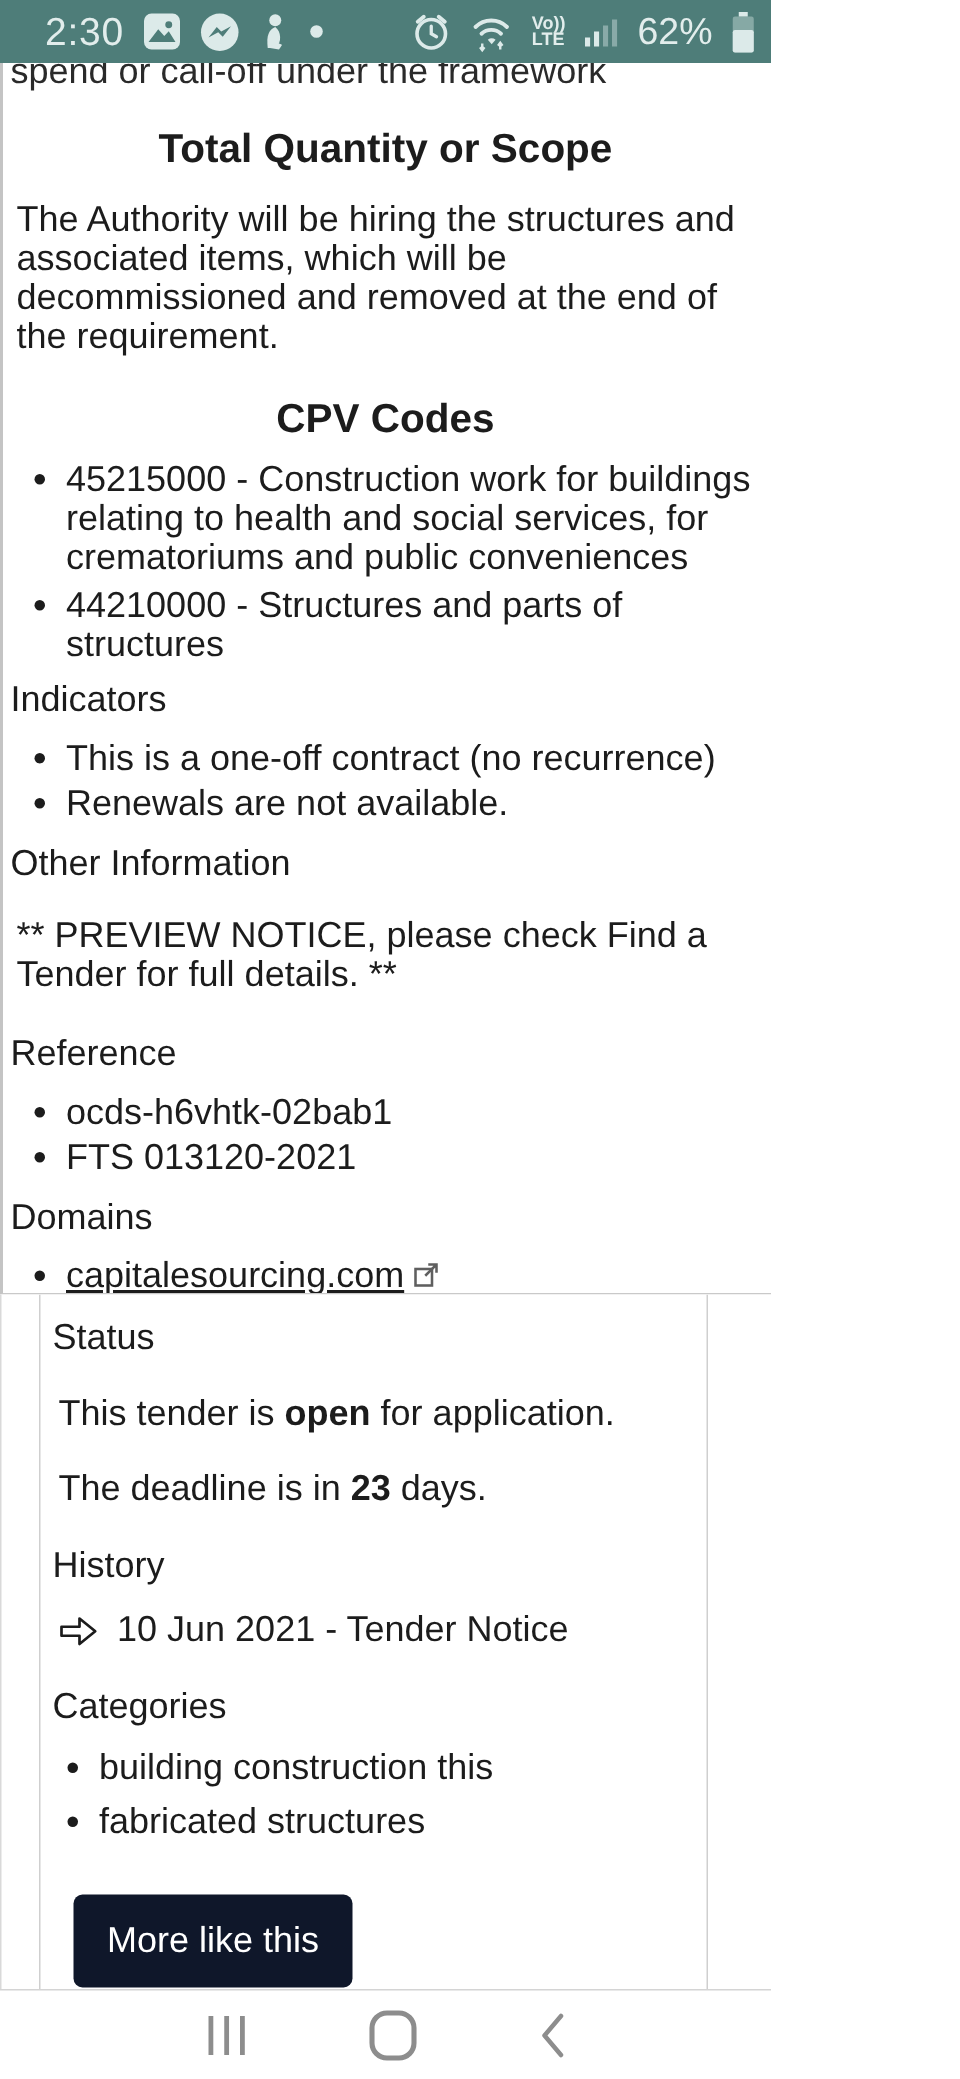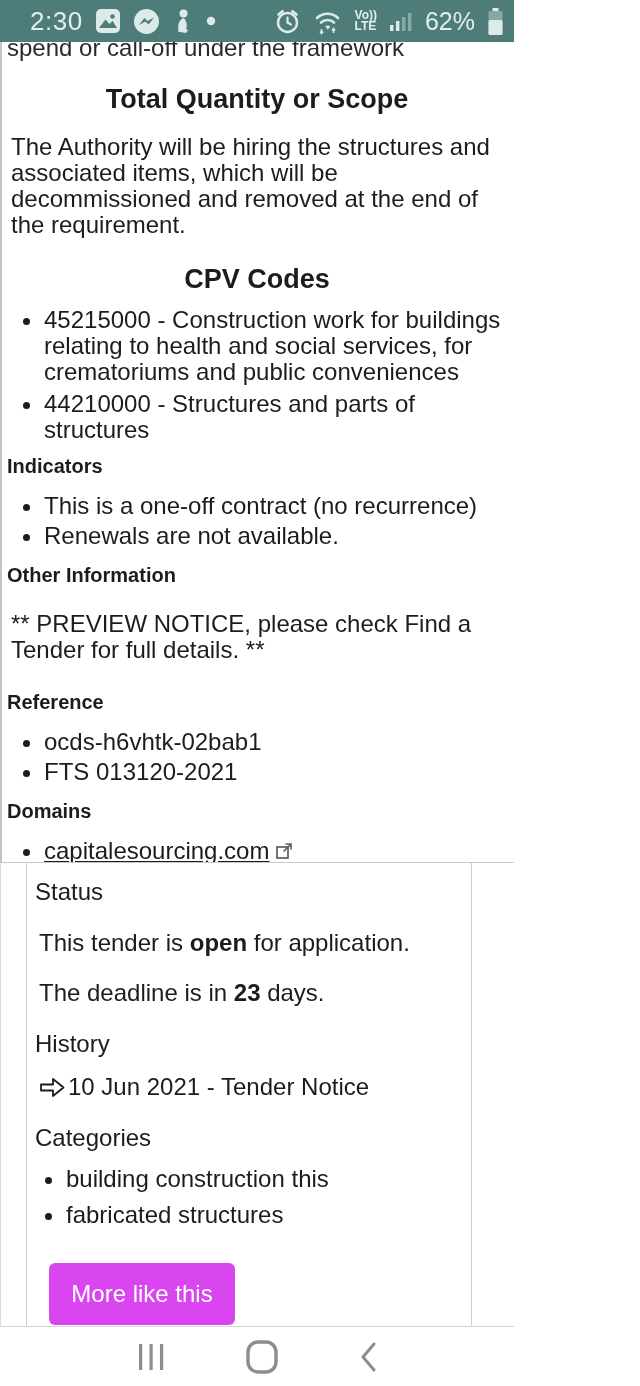--- a/index.html
+++ b/index.html
@@ -15,43 +15,43 @@
   .sb-pct { font-size:25px; }
   .volte { display:flex; flex-direction:column; line-height:11px; font-size:12px; font-weight:bold; }
   .sb-ic { display:block; }
 
   
   .content { height:821px; flex:0 0 821px; overflow:hidden; background:#fff;
     border-left:2px solid #c4c4c4; border-bottom:1px solid #c9c9c9; padding:0 7px 0 5px; }
   .clip { height:20px; overflow:hidden; }
   .clip span { display:block; margin-top:-7px; font-size:24px; line-height:26px; color:#2a2a2a; }
   .content h2 { font-size:27px; line-height:30px; margin:22px 0 0; font-weight:bold;text-align:center; }
-  .content h3 { font-size:20px; line-height:27px; margin:16px 0 0; font-weight:bold; }
+  .content h3 { font-size:24px; line-height:27px; margin:16px 0 0; font-weight:normal; }
   .content p { font-size:24px; line-height:26px; margin:20px 0 0 4px; }
   .content ul { margin:13px 0 0; padding-left:37px; list-style:disc; }
   .content li { font-size:24px; line-height:26px; margin-bottom:6px; }
   .content ul.tight li { margin-bottom:4px; }
   a.domain-link { color:#1c1c1c; text-decoration:underline; }
   a.domain-link.plain { text-decoration:none; }
   .ext { display:inline-block; vertical-align:-2px; margin-left:5px; }
 
   
   .aside-region { height:463px; flex:0 0 463px; overflow:hidden; background:#fff;
     border-left:1px solid #d9d9d9; position:relative; }
   .status-card { position:absolute; left:25px; top:0; width:446px; height:463px; overflow:hidden;
     border-left:1px solid #cfcfcf; border-right:1px solid #cfcfcf; padding:6px 8px 0; }
   .status-card h3 { font-size:24px; line-height:28px; font-weight:normal; margin:24px 0 0; }
   .status-card h3.first { margin-top:9px; }
   .status-card p { font-size:24px; line-height:26px; margin:24px 0 0 4px; }
-  .status-card .history-line { display:flex; align-items:center; gap:2px; margin:16px 0 0 4px;
+  .status-card .history-line { display:flex; align-items:center; gap:12px; margin:16px 0 0 4px;
     font-size:24px; line-height:26px; }
   .status-card ul { margin:14px 0 0; padding-left:31px; list-style:disc; }
   .status-card li { font-size:24px; line-height:26px; margin-bottom:10px; }
   .more-btn { display:block; margin:35px 0 0 14px; width:186px; height:62px; border:none;
-    border-radius:6px; background:#d946ef; color:#ffffff; font-size:24px;
+    border-radius:6px; background:#0f172a; color:#ffffff; font-size:24px;
     font-family:"Liberation Sans","DejaVu Sans",sans-serif; cursor:pointer; }
 
   
   .nav-bar { height:60px; flex:0 0 60px; background:#ffffff; border-top:1px solid #d4d4d4;
     display:flex; align-items:center; justify-content:space-between; padding:0 130px 0 132px; }
   .nav-btn { background:none; border:none; padding:4px; cursor:pointer; line-height:0; }
   b { font-weight:bold; }
 </style>
 </head>
 <body>

